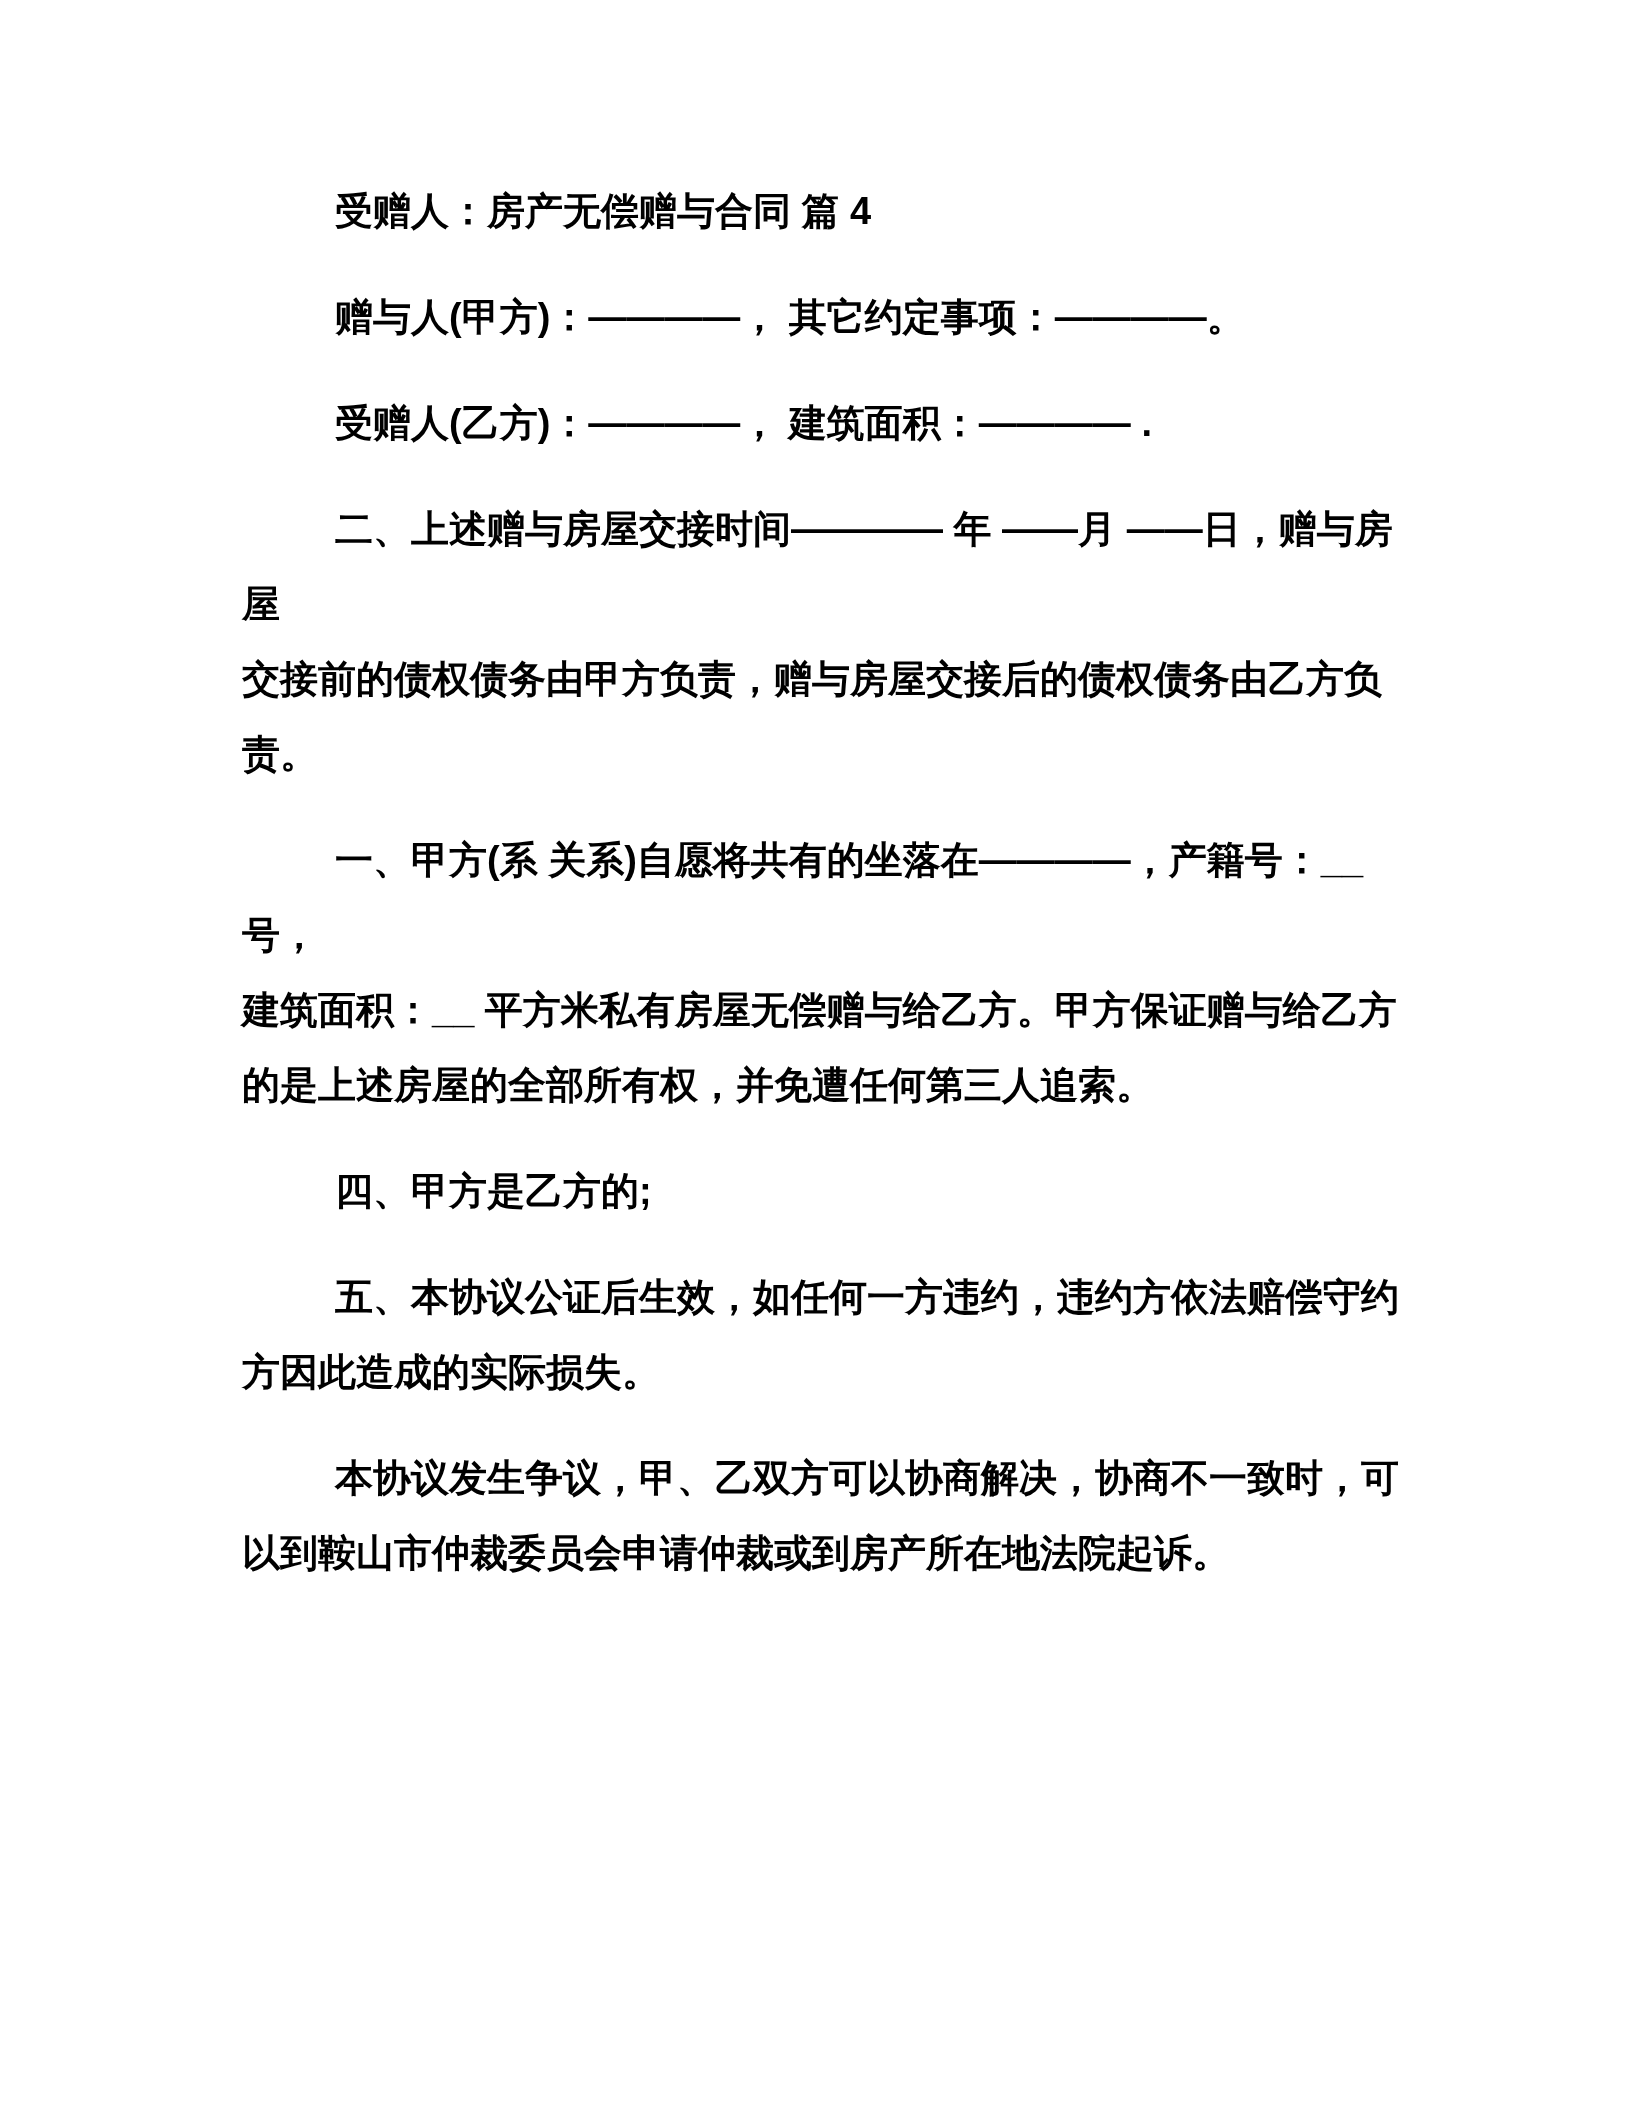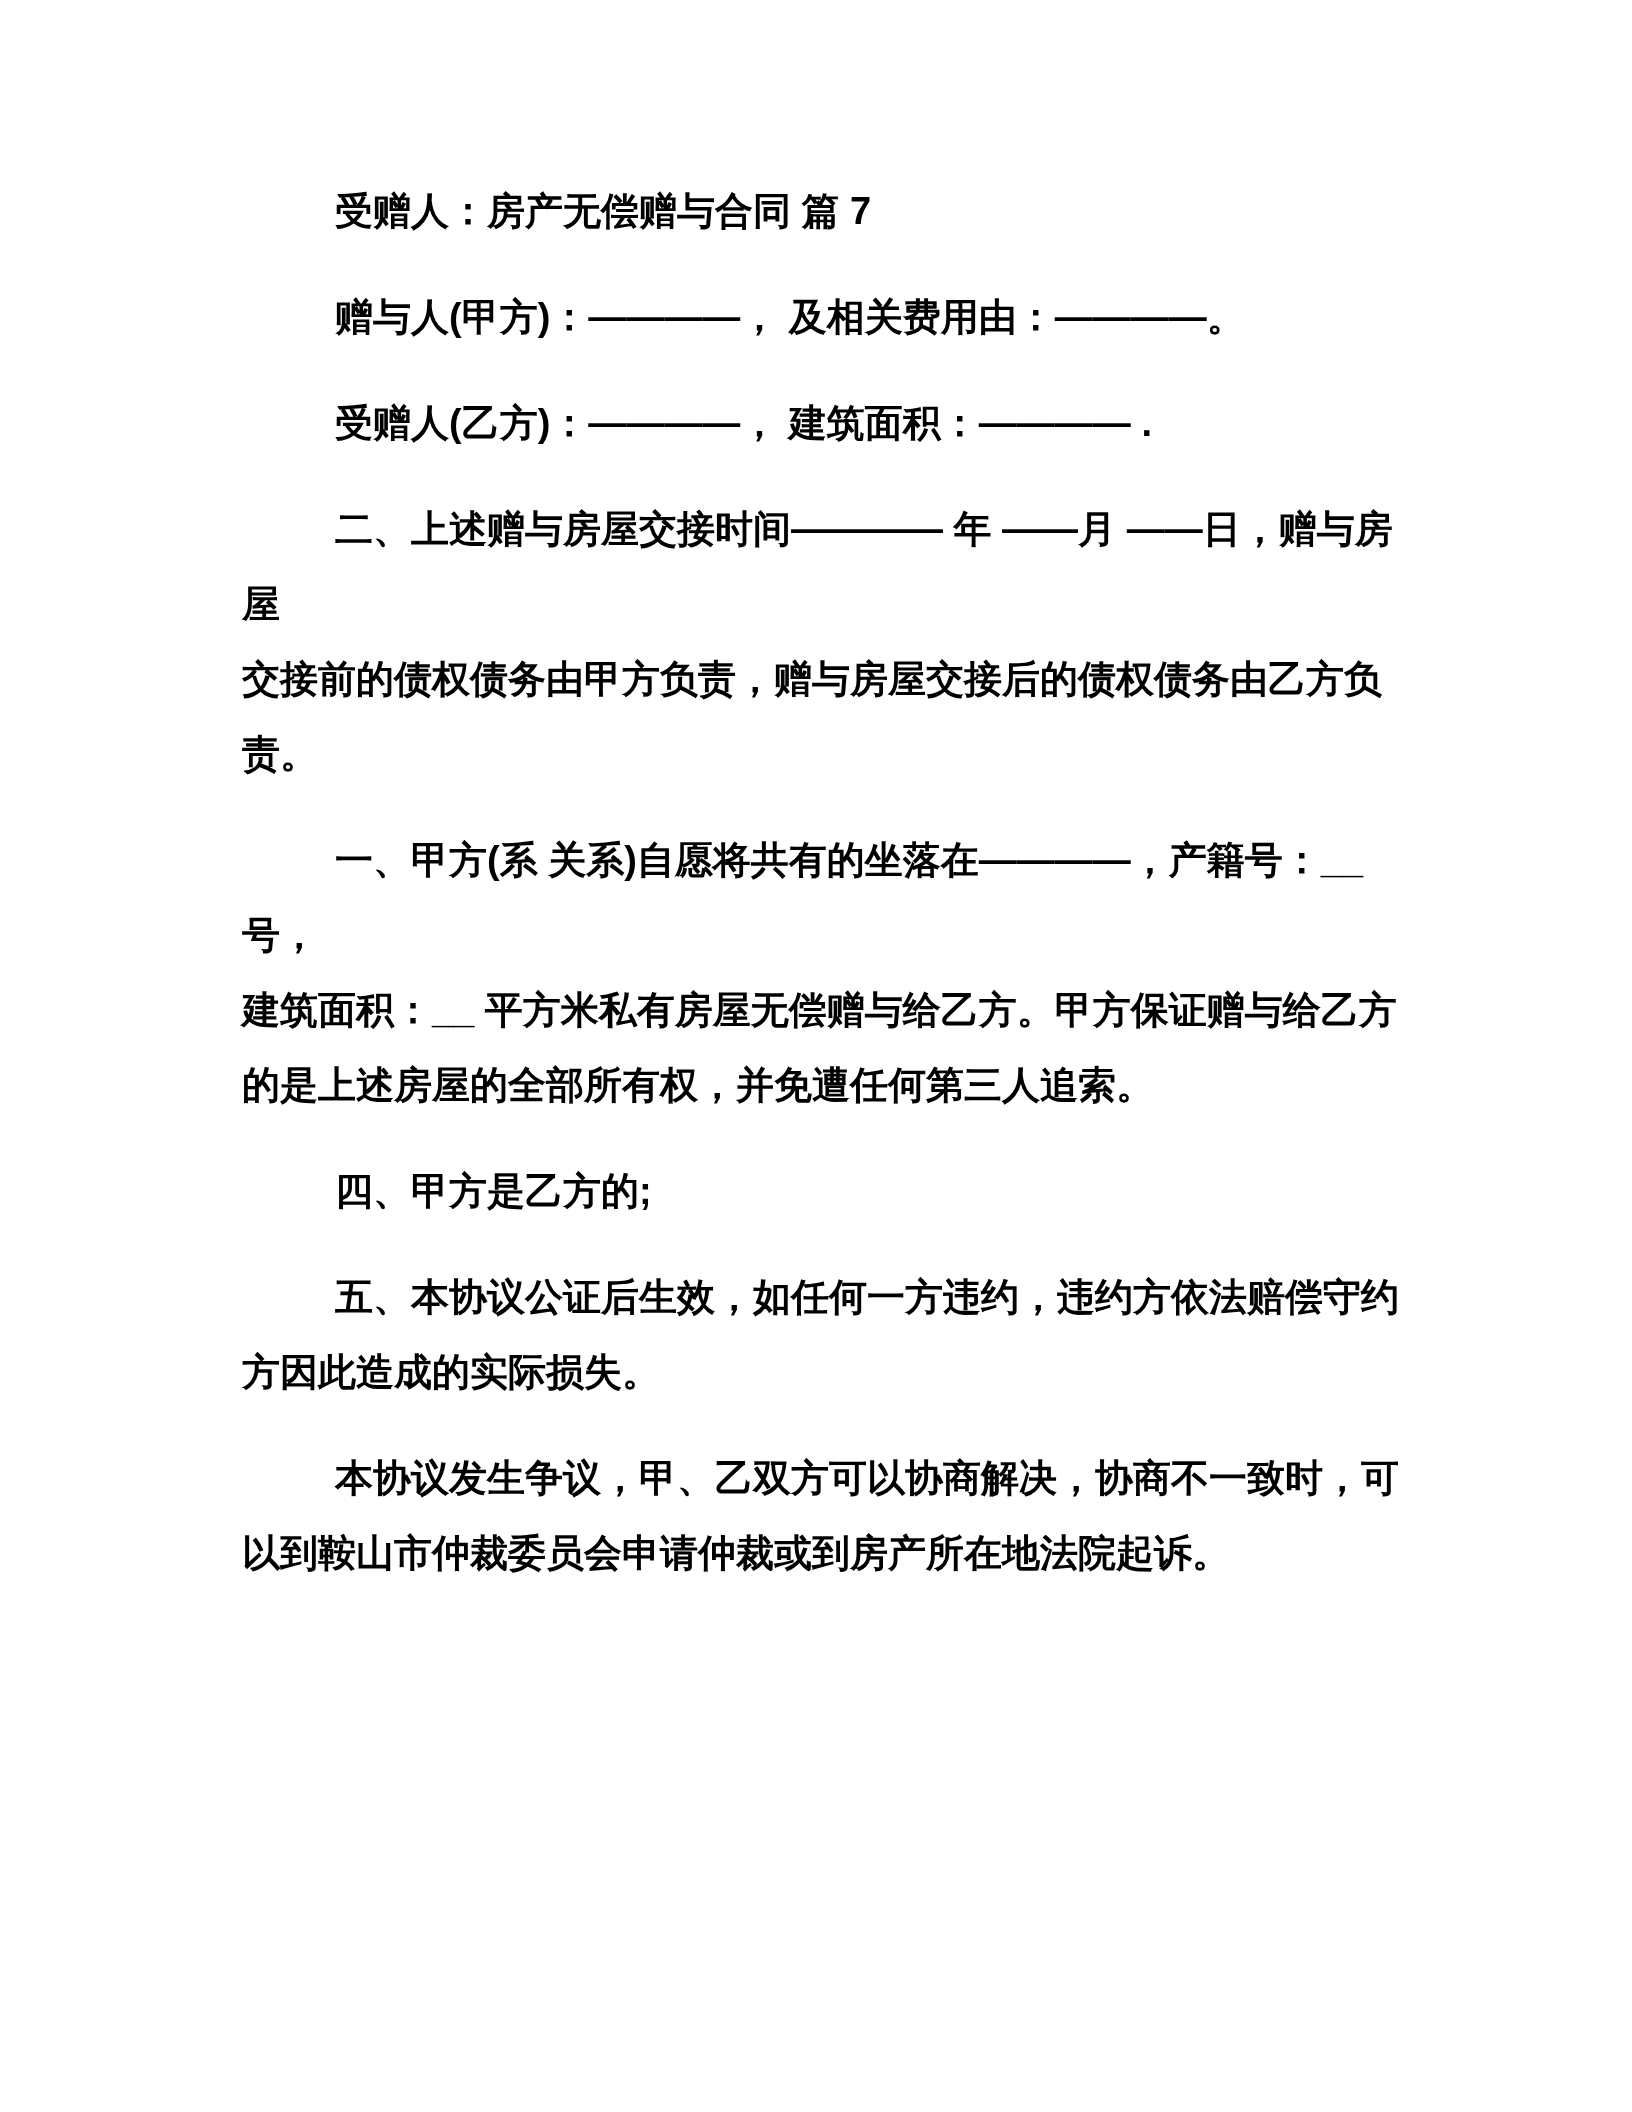--- a/index.html
+++ b/index.html
@@ -33,22 +33,22 @@
     white-space: pre-wrap;
     word-break: break-all;
   }
 </style>
 </head>
 <body style="background: rgb(255, 255, 255);">
 
 <div class="page">
   <div class="doc" style="color: rgb(0, 0, 0);">
 
-  <p class="para">受赠人：房产无偿赠与合同 篇 7</p>
-      <p class="para">赠与人(甲方)：————， 及相关费用由：————。</p>
+  <p class="para">受赠人：房产无偿赠与合同 篇 4</p>
+      <p class="para">赠与人(甲方)：————， 其它约定事项：————。</p>
       <p class="para">受赠人(乙方)：————， 建筑面积：———— .</p>
       <p class="para">二、上述赠与房屋交接时间———— 年 ——月 ——日，赠与房屋
 交接前的债权债务由甲方负责，赠与房屋交接后的债权债务由乙方负
 责。</p>
       <p class="para">一、甲方(系 关系)自愿将共有的坐落在————，产籍号：__ 号，
 建筑面积：__ 平方米私有房屋无偿赠与给乙方。甲方保证赠与给乙方
 的是上述房屋的全部所有权，并免遭任何第三人追索。</p>
       <p class="para">四、甲方是乙方的;</p>
       <p class="para">五、本协议公证后生效，如任何一方违约，违约方依法赔偿守约
 方因此造成的实际损失。</p>

